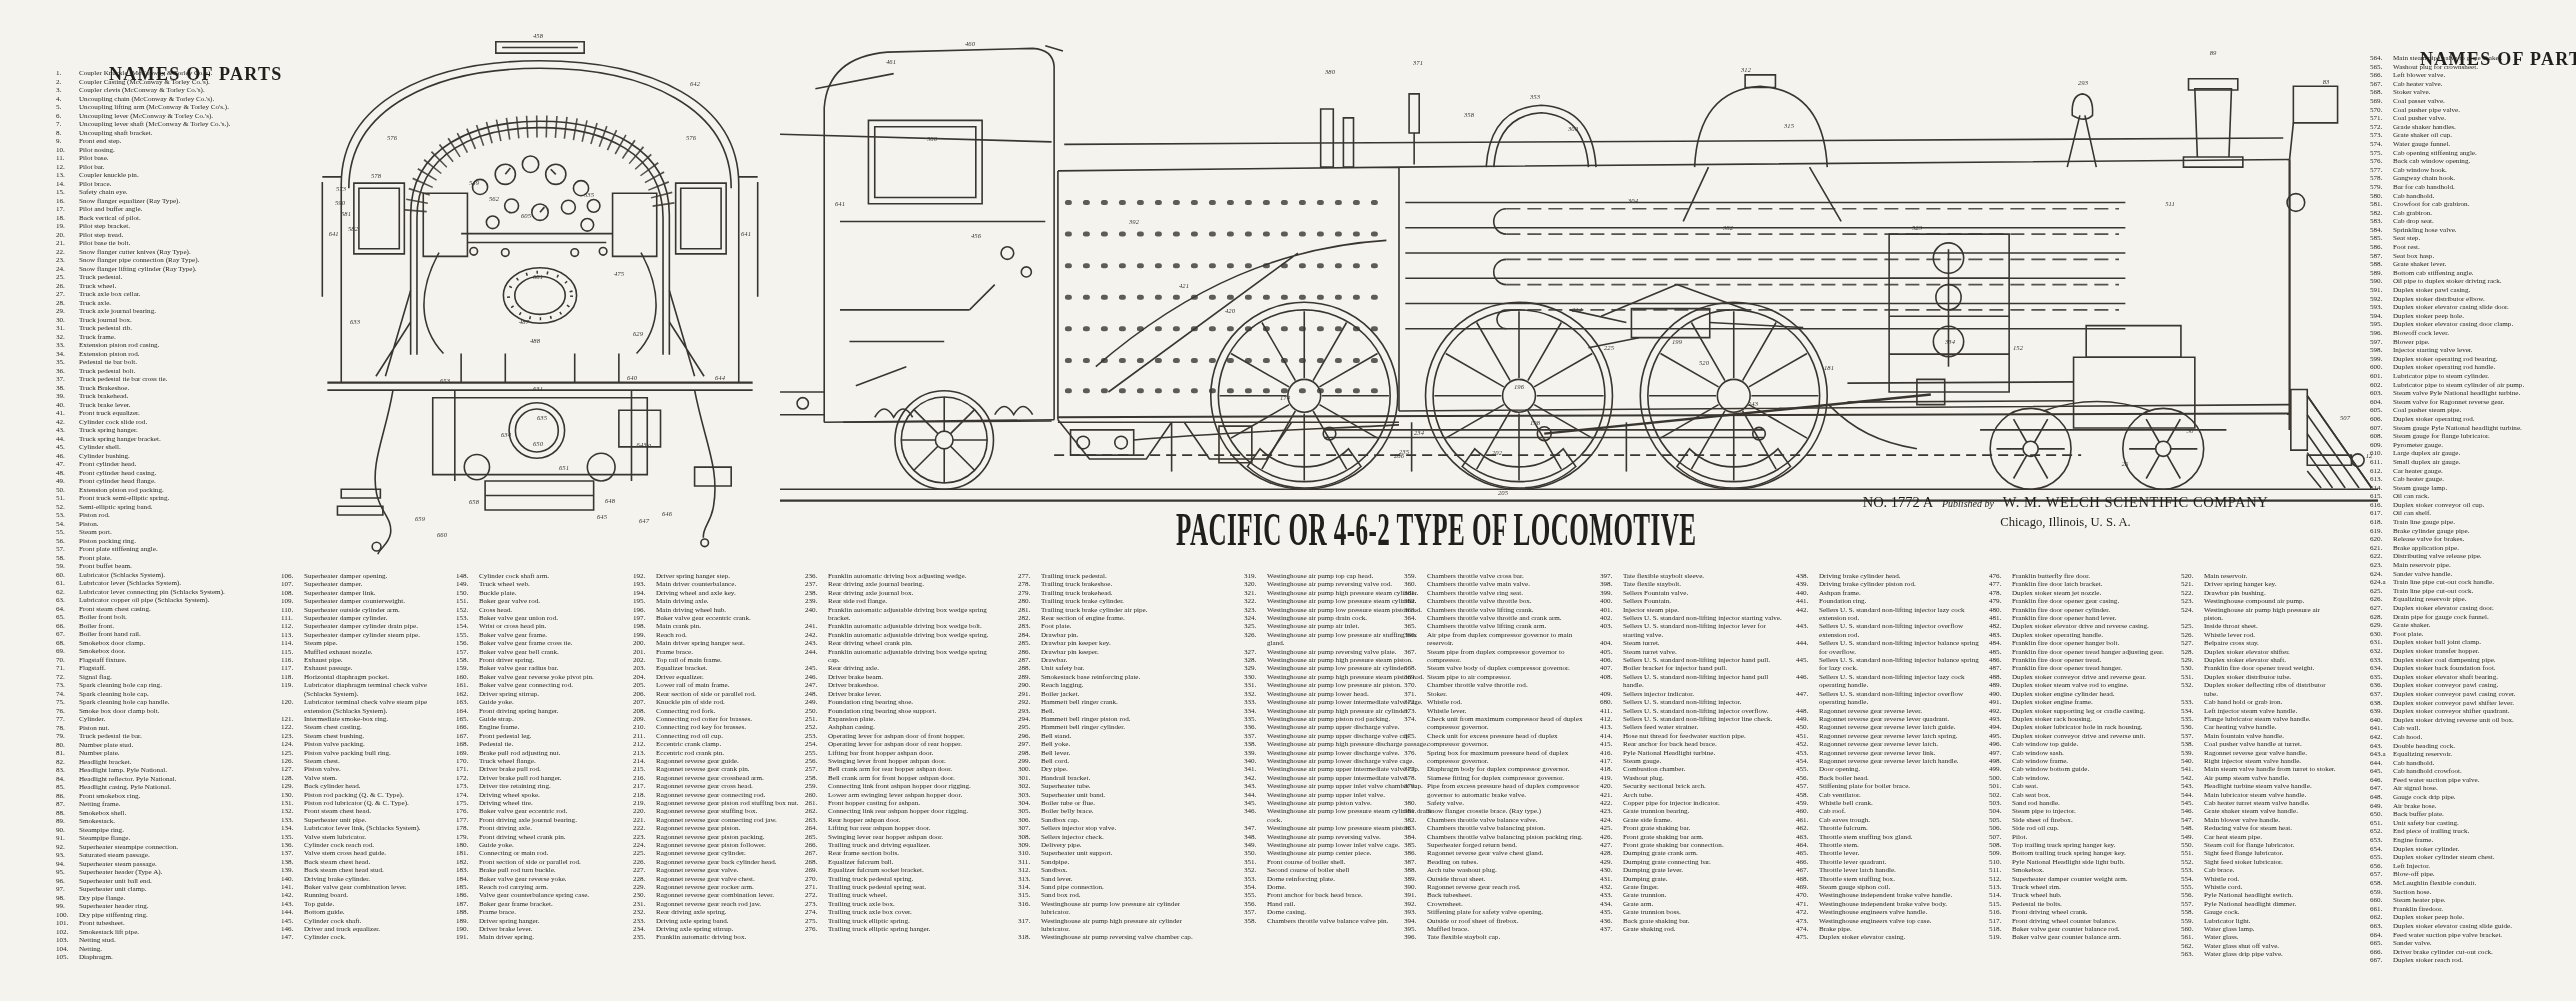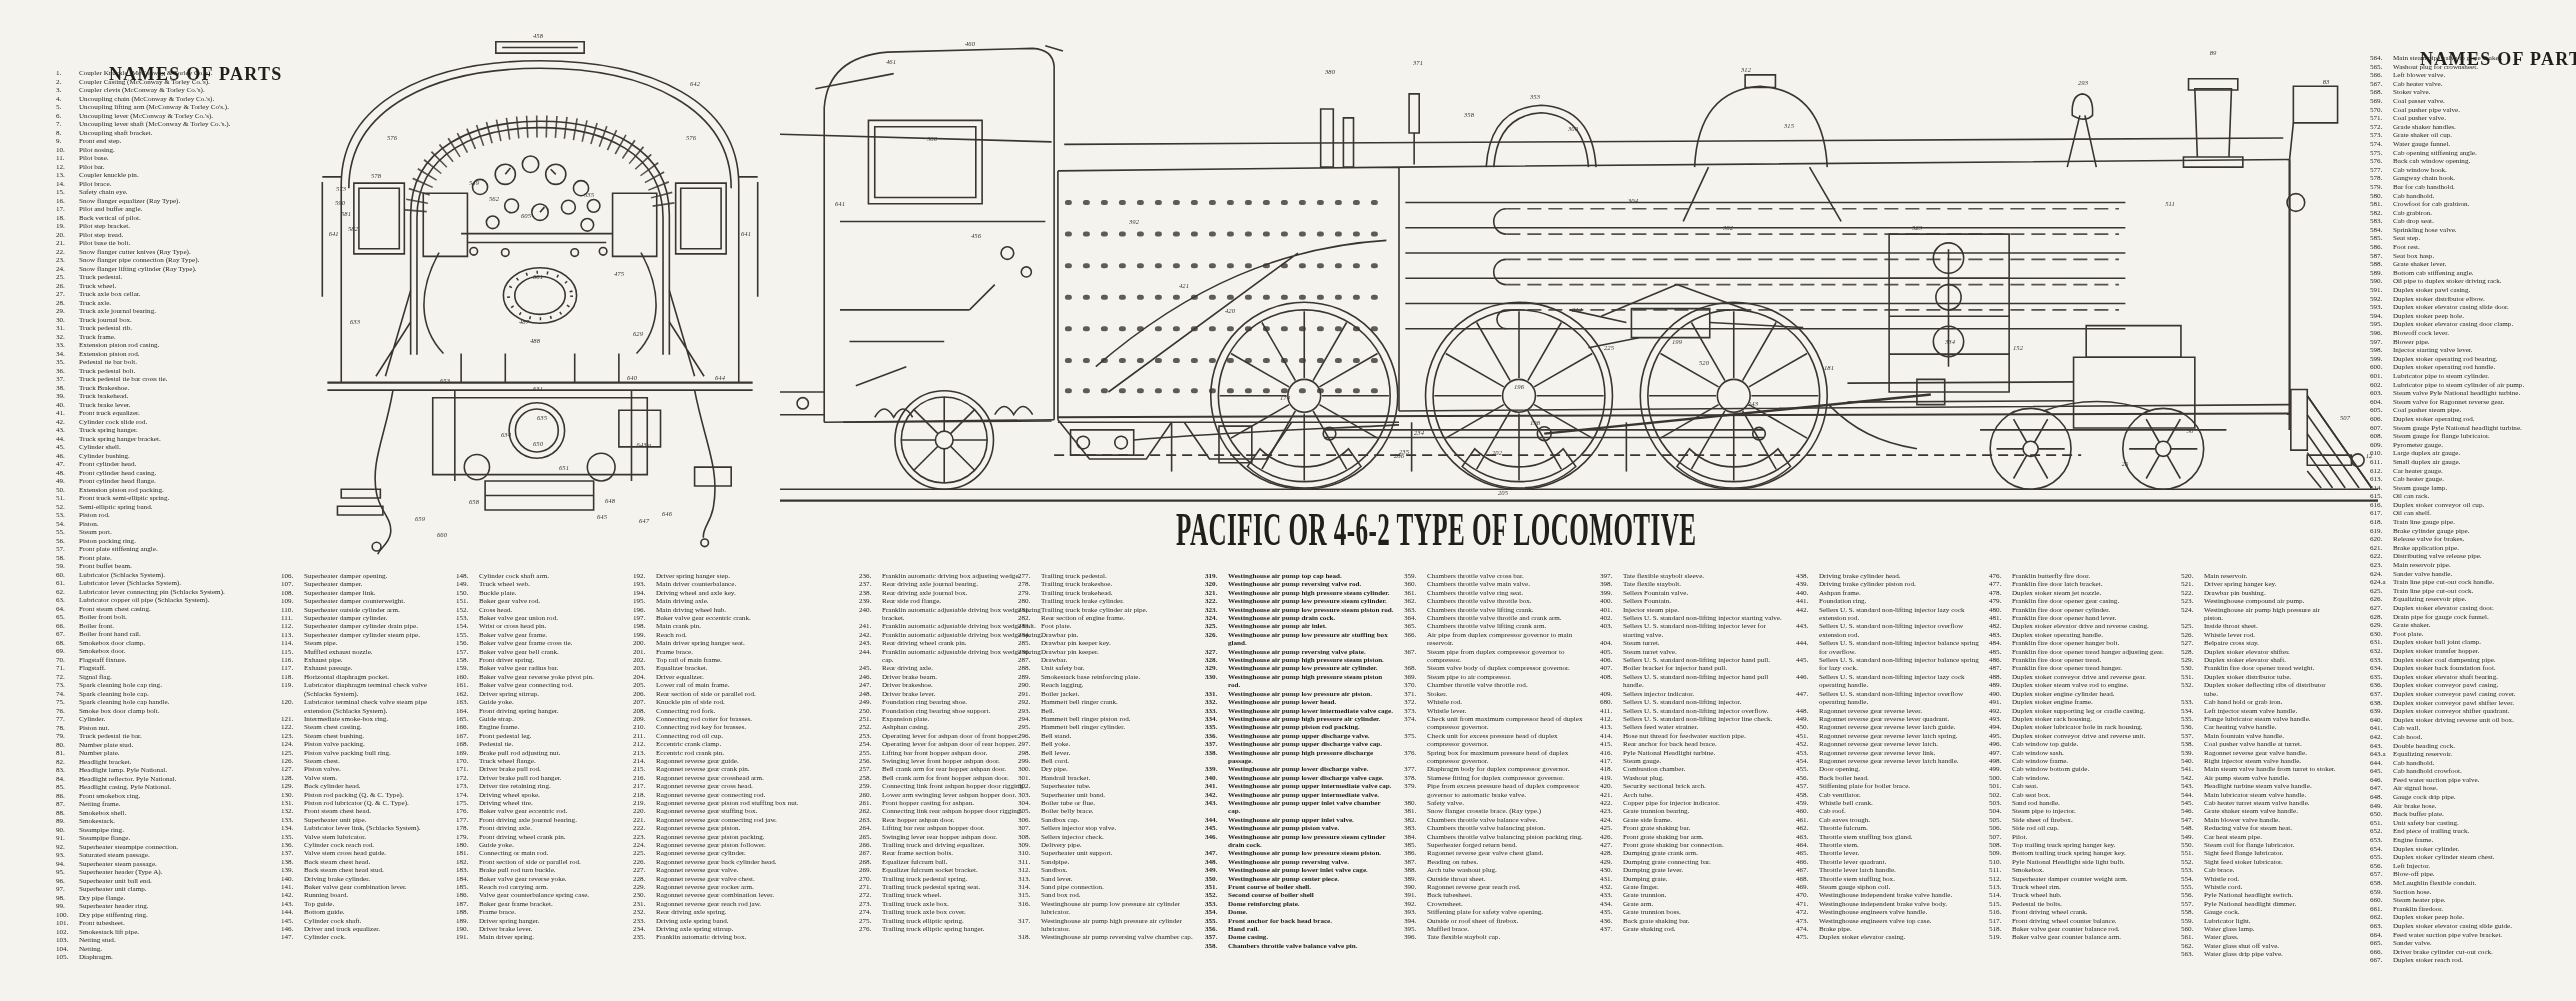--- a/index.html
+++ b/index.html
@@ -388,21 +388,21 @@
         <div class="pi"><span class="pn">227.</span><span class="pt">Ragonnet reverse gear valve.</span></div>
         <div class="pi"><span class="pn">228.</span><span class="pt">Ragonnet reverse gear valve chest.</span></div>
         <div class="pi"><span class="pn">229.</span><span class="pt">Ragonnet reverse gear rocker arm.</span></div>
         <div class="pi"><span class="pn">230.</span><span class="pt">Ragonnet reverse gear combination lever.</span></div>
         <div class="pi"><span class="pn">231.</span><span class="pt">Ragonnet reverse gear reach rod jaw.</span></div>
         <div class="pi"><span class="pn">232.</span><span class="pt">Rear driving axle spring.</span></div>
         <div class="pi"><span class="pn">233.</span><span class="pt">Driving axle spring band.</span></div>
         <div class="pi"><span class="pn">234.</span><span class="pt">Driving axle spring stirrup.</span></div>
         <div class="pi"><span class="pn">235.</span><span class="pt">Franklin automatic driving box.</span></div>
       </div>
-    <div class="plist bcol" style="left:859px;width:186px;">
+    <div class="plist bcol" style="left:805px;width:186px;">
         <div class="pi"><span class="pn">236.</span><span class="pt">Franklin automatic driving box adjusting wedge.</span></div>
         <div class="pi"><span class="pn">237.</span><span class="pt">Rear driving axle journal bearing.</span></div>
         <div class="pi"><span class="pn">238.</span><span class="pt">Rear driving axle journal box.</span></div>
         <div class="pi"><span class="pn">239.</span><span class="pt">Rear side rod flange.</span></div>
         <div class="pi"><span class="pn">240.</span><span class="pt">Franklin automatic adjustable driving box wedge spring bracket.</span></div>
         <div class="pi"><span class="pn">241.</span><span class="pt">Franklin automatic adjustable driving box wedge bolt.</span></div>
         <div class="pi"><span class="pn">242.</span><span class="pt">Franklin automatic adjustable driving box wedge spring.</span></div>
         <div class="pi"><span class="pn">243.</span><span class="pt">Rear driving wheel crank pin.</span></div>
         <div class="pi"><span class="pn">244.</span><span class="pt">Franklin automatic adjustable driving box wedge spring cap.</span></div>
         <div class="pi"><span class="pn">245.</span><span class="pt">Rear driving axle.</span></div>
@@ -475,21 +475,21 @@
         <div class="pi"><span class="pn">310.</span><span class="pt">Superheater unit support.</span></div>
         <div class="pi"><span class="pn">311.</span><span class="pt">Sandpipe.</span></div>
         <div class="pi"><span class="pn">312.</span><span class="pt">Sandbox.</span></div>
         <div class="pi"><span class="pn">313.</span><span class="pt">Sand lever.</span></div>
         <div class="pi"><span class="pn">314.</span><span class="pt">Sand pipe connection.</span></div>
         <div class="pi"><span class="pn">315.</span><span class="pt">Sand box rod.</span></div>
         <div class="pi"><span class="pn">316.</span><span class="pt">Westinghouse air pump low pressure air cylinder lubricator.</span></div>
         <div class="pi"><span class="pn">317.</span><span class="pt">Westinghouse air pump high pressure air cylinder lubricator.</span></div>
         <div class="pi"><span class="pn">318.</span><span class="pt">Westinghouse air pump reversing valve chamber cap.</span></div>
       </div>
-    <div class="plist bcol" style="left:1205px;width:189px;font-weight:bold;">
+    <div class="plist bcol" style="left:1244px;width:189px;">
         <div class="pi"><span class="pn">319.</span><span class="pt">Westinghouse air pump top cap head.</span></div>
         <div class="pi"><span class="pn">320.</span><span class="pt">Westinghouse air pump reversing valve rod.</span></div>
         <div class="pi"><span class="pn">321.</span><span class="pt">Westinghouse air pump high pressure steam cylinder.</span></div>
         <div class="pi"><span class="pn">322.</span><span class="pt">Westinghouse air pump low pressure steam cylinder.</span></div>
         <div class="pi"><span class="pn">323.</span><span class="pt">Westinghouse air pump low pressure steam piston rod.</span></div>
         <div class="pi"><span class="pn">324.</span><span class="pt">Westinghouse air pump drain cock.</span></div>
         <div class="pi"><span class="pn">325.</span><span class="pt">Westinghouse air pump air inlet.</span></div>
         <div class="pi"><span class="pn">326.</span><span class="pt">Westinghouse air pump low pressure air stuffing box gland.</span></div>
         <div class="pi"><span class="pn">327.</span><span class="pt">Westinghouse air pump reversing valve plate.</span></div>
         <div class="pi"><span class="pn">328.</span><span class="pt">Westinghouse air pump high pressure steam piston.</span></div>
@@ -1061,15 +1061,23 @@
         <span class="co" style="left: 973px; top: 390px;">243</span>
         <span class="co" style="left: 1049px; top: 354px;">181</span>
         <span class="co" style="left: 1345px; top: 450px;">26</span>
         <span class="co" style="left: 1410px; top: 417px;">30</span>
         <span class="co" style="left: 1589px; top: 442px;">12</span>
         <span class="co" style="left: 1238px; top: 334px;">152</span>
       </div>
   </figure>
 
   <div class="title-block">PACIFIC OR 4-6-2 TYPE OF LOCOMOTIVE</div>
+  <div class="imprint">
+    <div class="l1">
+      <span class="no">NO. 1772 A</span>
+      <span class="pub">Published by</span>
+      <span class="comp">W. M. WELCH SCIENTIFIC COMPANY</span>
+    </div>
+    <div class="loc">Chicago, Illinois, U. S. A.</div>
+  </div>
 
 </div>
 
 
 </body></html>

